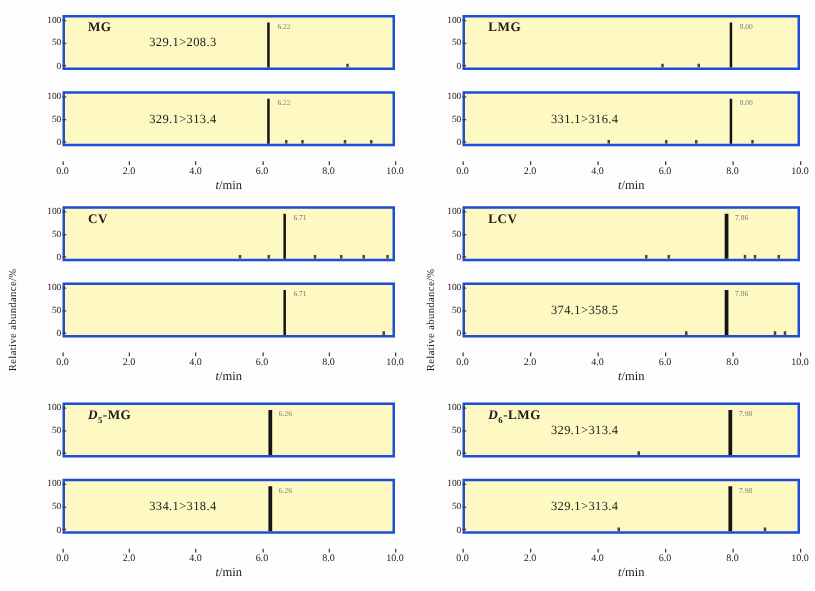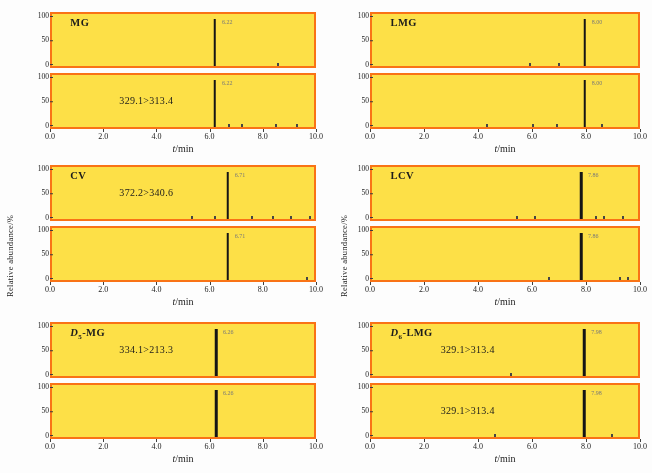--- a/index.html
+++ b/index.html
@@ -1,21 +1,21 @@
 <!DOCTYPE html>
 <html><head>
 <meta charset="utf-8">
 <style>
   * { margin:0; padding:0; box-sizing:border-box; }
   html,body { width:652px; height:473px; }
   body { position:relative; background:#fdfdfd; overflow:hidden;
          font-family:"Liberation Serif", serif; color:#1b1b1b; }
   .group { position:absolute; height:145px; }
-  .pbox { position:absolute; left:0; width:100%; height:56px;
-          border:2px solid #f97316; background:#fde047; }
+  .pbox { position:absolute; left:0; width:100%; height:44px;
+          border:2px solid #1d4ed8; background:#fef9c3; }
   .p1 { top:0; } .p2 { top:61px; }
   .glabel { position:absolute; top:3px; left:7%; font-size:10.5px; font-weight:bold; letter-spacing:.4px; }
   .glabel i { font-style:italic; }
   .glabel sub { font-size:7px; }
   .trans { position:absolute; top:38%; left:8%; width:56%; text-align:center;
            font-size:10px; letter-spacing:.3px; }
   .peak { position:absolute; bottom:0; width:2.5px; height:90%;
           background:#151515; transform:translateX(-50%); }
   .rtlab { position:absolute; top:5px; margin-left:7px; font-size:6px;
            color:#787878; white-space:nowrap; }
@@ -38,20 +38,21 @@
 
 <div class="ylabel" style="left:5px; top:297px;">Relative abundance/%</div>
 <div class="ylabel" style="left:339px; top:297px;">Relative abundance/%</div>
 
 <section class="group" style="left:50px; top:12px; width:266px;">
   <div class="pbox p1">
     <span class="ytick yt100">100</span>
     <span class="ytick yt50">50</span>
     <span class="ytick yt0">0</span>
     <span class="glabel"><i></i><sub></sub><span>MG</span></span>
+    <span class="trans">329.1&gt;208.3</span>
     <div class="noise">
         <span class="speck" style="left: 86%;"></span>
       </div>
     <div class="peak" style="left: 62.2%;"></div>
     <span class="rtlab" style="left: 62.2%;">6.22</span>
   </div>
   <div class="pbox p2">
     <span class="ytick yt100">100</span>
     <span class="ytick yt50">50</span>
     <span class="ytick yt0">0</span>
@@ -86,20 +87,21 @@
         <span class="speck" style="left: 59%;"></span>
         <span class="speck" style="left: 70%;"></span>
       </div>
     <div class="peak" style="left: 80%;"></div>
     <span class="rtlab" style="left: 80%;">8.00</span>
   </div>
   <div class="pbox p2">
     <span class="ytick yt100">100</span>
     <span class="ytick yt50">50</span>
     <span class="ytick yt0">0</span>
+    <span class="trans">331.1&gt;316.4</span>
     <div class="noise">
         <span class="speck" style="left: 43%;"></span>
         <span class="speck" style="left: 60%;"></span>
         <span class="speck" style="left: 69%;"></span>
         <span class="speck" style="left: 86%;"></span>
       </div>
     <div class="peak" style="left: 80%;"></div>
     <span class="rtlab" style="left: 80%;">8.00</span>
   </div>
   <div class="xaxis">
@@ -112,21 +114,20 @@
   </div>
   <div class="xlabel"><i>t</i><span>/min</span></div>
 </section>
 
 <section class="group" style="left:50px; top:165px; width:266px;">
   <div class="pbox p1">
     <span class="ytick yt100">100</span>
     <span class="ytick yt50">50</span>
     <span class="ytick yt0">0</span>
     <span class="glabel"><i></i><sub></sub><span>CV</span></span>
-    <span class="trans">372.2&gt;340.6</span>
     <div class="noise">
         <span class="speck" style="left: 53%;"></span>
         <span class="speck" style="left: 62%;"></span>
         <span class="speck" style="left: 76%;"></span>
         <span class="speck" style="left: 84%;"></span>
         <span class="speck" style="left: 91%;"></span>
         <span class="speck" style="left: 98%;"></span>
       </div>
     <div class="peak" style="left: 67.1%;"></div>
     <span class="rtlab" style="left: 67.1%;">6.71</span>
@@ -165,20 +166,21 @@
         <span class="speck" style="left: 87%;"></span>
         <span class="speck" style="left: 94%;"></span>
       </div>
     <div class="peak" style="left: 78.6%;"></div>
     <span class="rtlab" style="left: 78.6%;">7.86</span>
   </div>
   <div class="pbox p2">
     <span class="ytick yt100">100</span>
     <span class="ytick yt50">50</span>
     <span class="ytick yt0">0</span>
+    <span class="trans">374.1&gt;358.5</span>
     <div class="noise">
         <span class="speck" style="left: 66%;"></span>
         <span class="speck" style="left: 93%;"></span>
         <span class="speck" style="left: 96%;"></span>
       </div>
     <div class="peak" style="left: 78.6%;"></div>
     <span class="rtlab" style="left: 78.6%;">7.86</span>
   </div>
   <div class="xaxis">
     <span class="xtick" style="left:0%">0.0</span>
@@ -190,29 +192,29 @@
   </div>
   <div class="xlabel"><i>t</i><span>/min</span></div>
 </section>
 
 <section class="group" style="left:50px; top:322px; width:266px;">
   <div class="pbox p1">
     <span class="ytick yt100">100</span>
     <span class="ytick yt50">50</span>
     <span class="ytick yt0">0</span>
     <span class="glabel"><i>D</i><sub>5</sub><span>-MG</span></span>
-    <span class="trans">334.1&gt;213.3</span>
     <div class="noise"></div>
     <div class="peak" style="left: 62.6%;"></div>
     <span class="rtlab" style="left: 62.6%;">6.26</span>
   </div>
   <div class="pbox p2">
     <span class="ytick yt100">100</span>
     <span class="ytick yt50">50</span>
     <span class="ytick yt0">0</span>
+    <span class="trans">334.1&gt;318.4</span>
     <div class="noise"></div>
     <div class="peak" style="left: 62.6%;"></div>
     <span class="rtlab" style="left: 62.6%;">6.26</span>
   </div>
   <div class="xaxis">
     <span class="xtick" style="left:0%">0.0</span>
     <span class="xtick" style="left:20%">2.0</span>
     <span class="xtick" style="left:40%">4.0</span>
     <span class="xtick" style="left:60%">6.0</span>
     <span class="xtick" style="left:80%">8.0</span>

